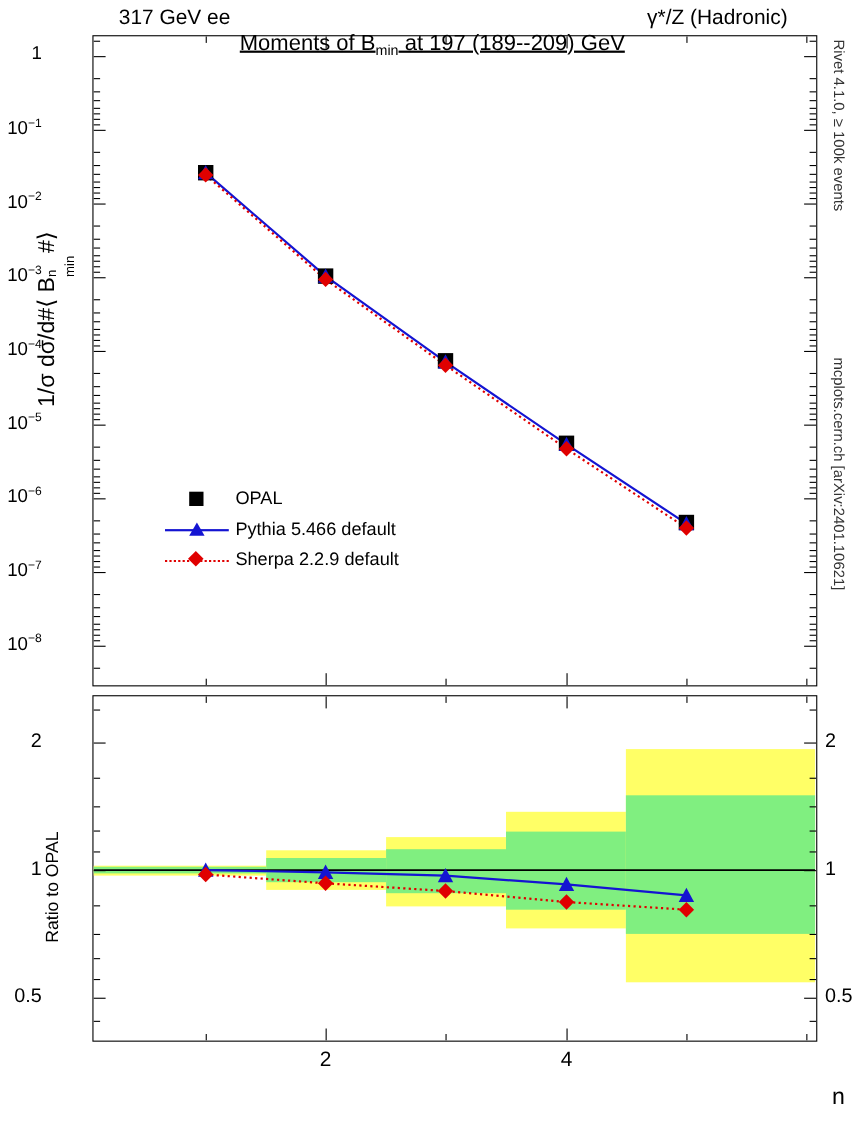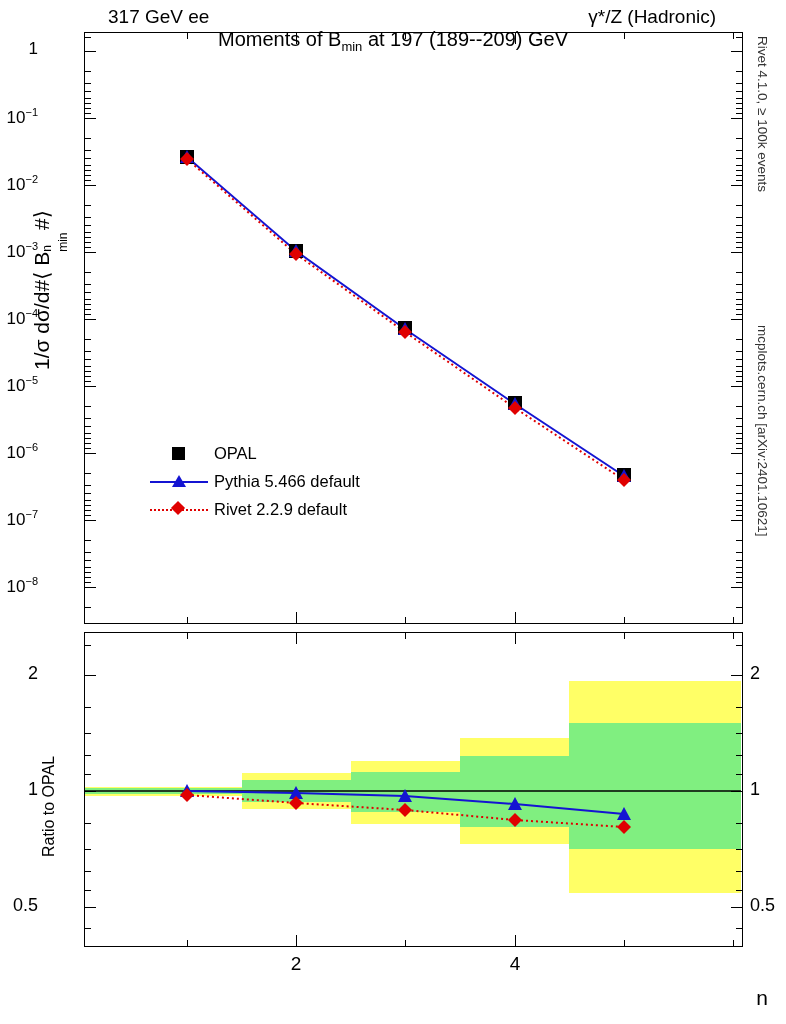--- a/index.html
+++ b/index.html
@@ -109,20 +109,21 @@
   #xlabel {
     right: 18px; top: 986px;
     font-size: 21px;
   }
 
   
   #plot-title {
     left: 0; right: 0; top: 28px;
     text-align: center;
     font-size: 20px;
+    text-decoration: underline;
   }
   #plot-title sub { font-size: 13px; }
 
   
   #watermark {
     left: 0; right: 0; top: 555px;
     text-align: center;
     font-size: 14px;
     color: #9a9a9a;
   }
@@ -418,21 +419,21 @@
         <span class="leg-line solid-blue"></span>
           <span class="marker m-tri"></span>
       </span>
       <span class="leg-txt">Pythia 5.466 default</span>
     </div>
     <div class="leg-row">
       <span class="leg-sym">
         <span class="leg-line dot-red"></span>
           <span class="marker m-diamond"></span>
       </span>
-      <span class="leg-txt">Rivet 2.2.9 default</span>
+      <span class="leg-txt">Sherpa 2.2.9 default</span>
     </div>
   </div>
 
   <div class="abs ylab" style="top:39px;">1</div>
   <div class="abs ylab" style="top:106px;">10<sup>−1</sup></div>
   <div class="abs ylab" style="top:173px;">10<sup>−2</sup></div>
   <div class="abs ylab" style="top:240px;">10<sup>−3</sup></div>
   <div class="abs ylab" style="top:307px;">10<sup>−4</sup></div>
   <div class="abs ylab" style="top:374px;">10<sup>−5</sup></div>
   <div class="abs ylab" style="top:441px;">10<sup>−6</sup></div>

